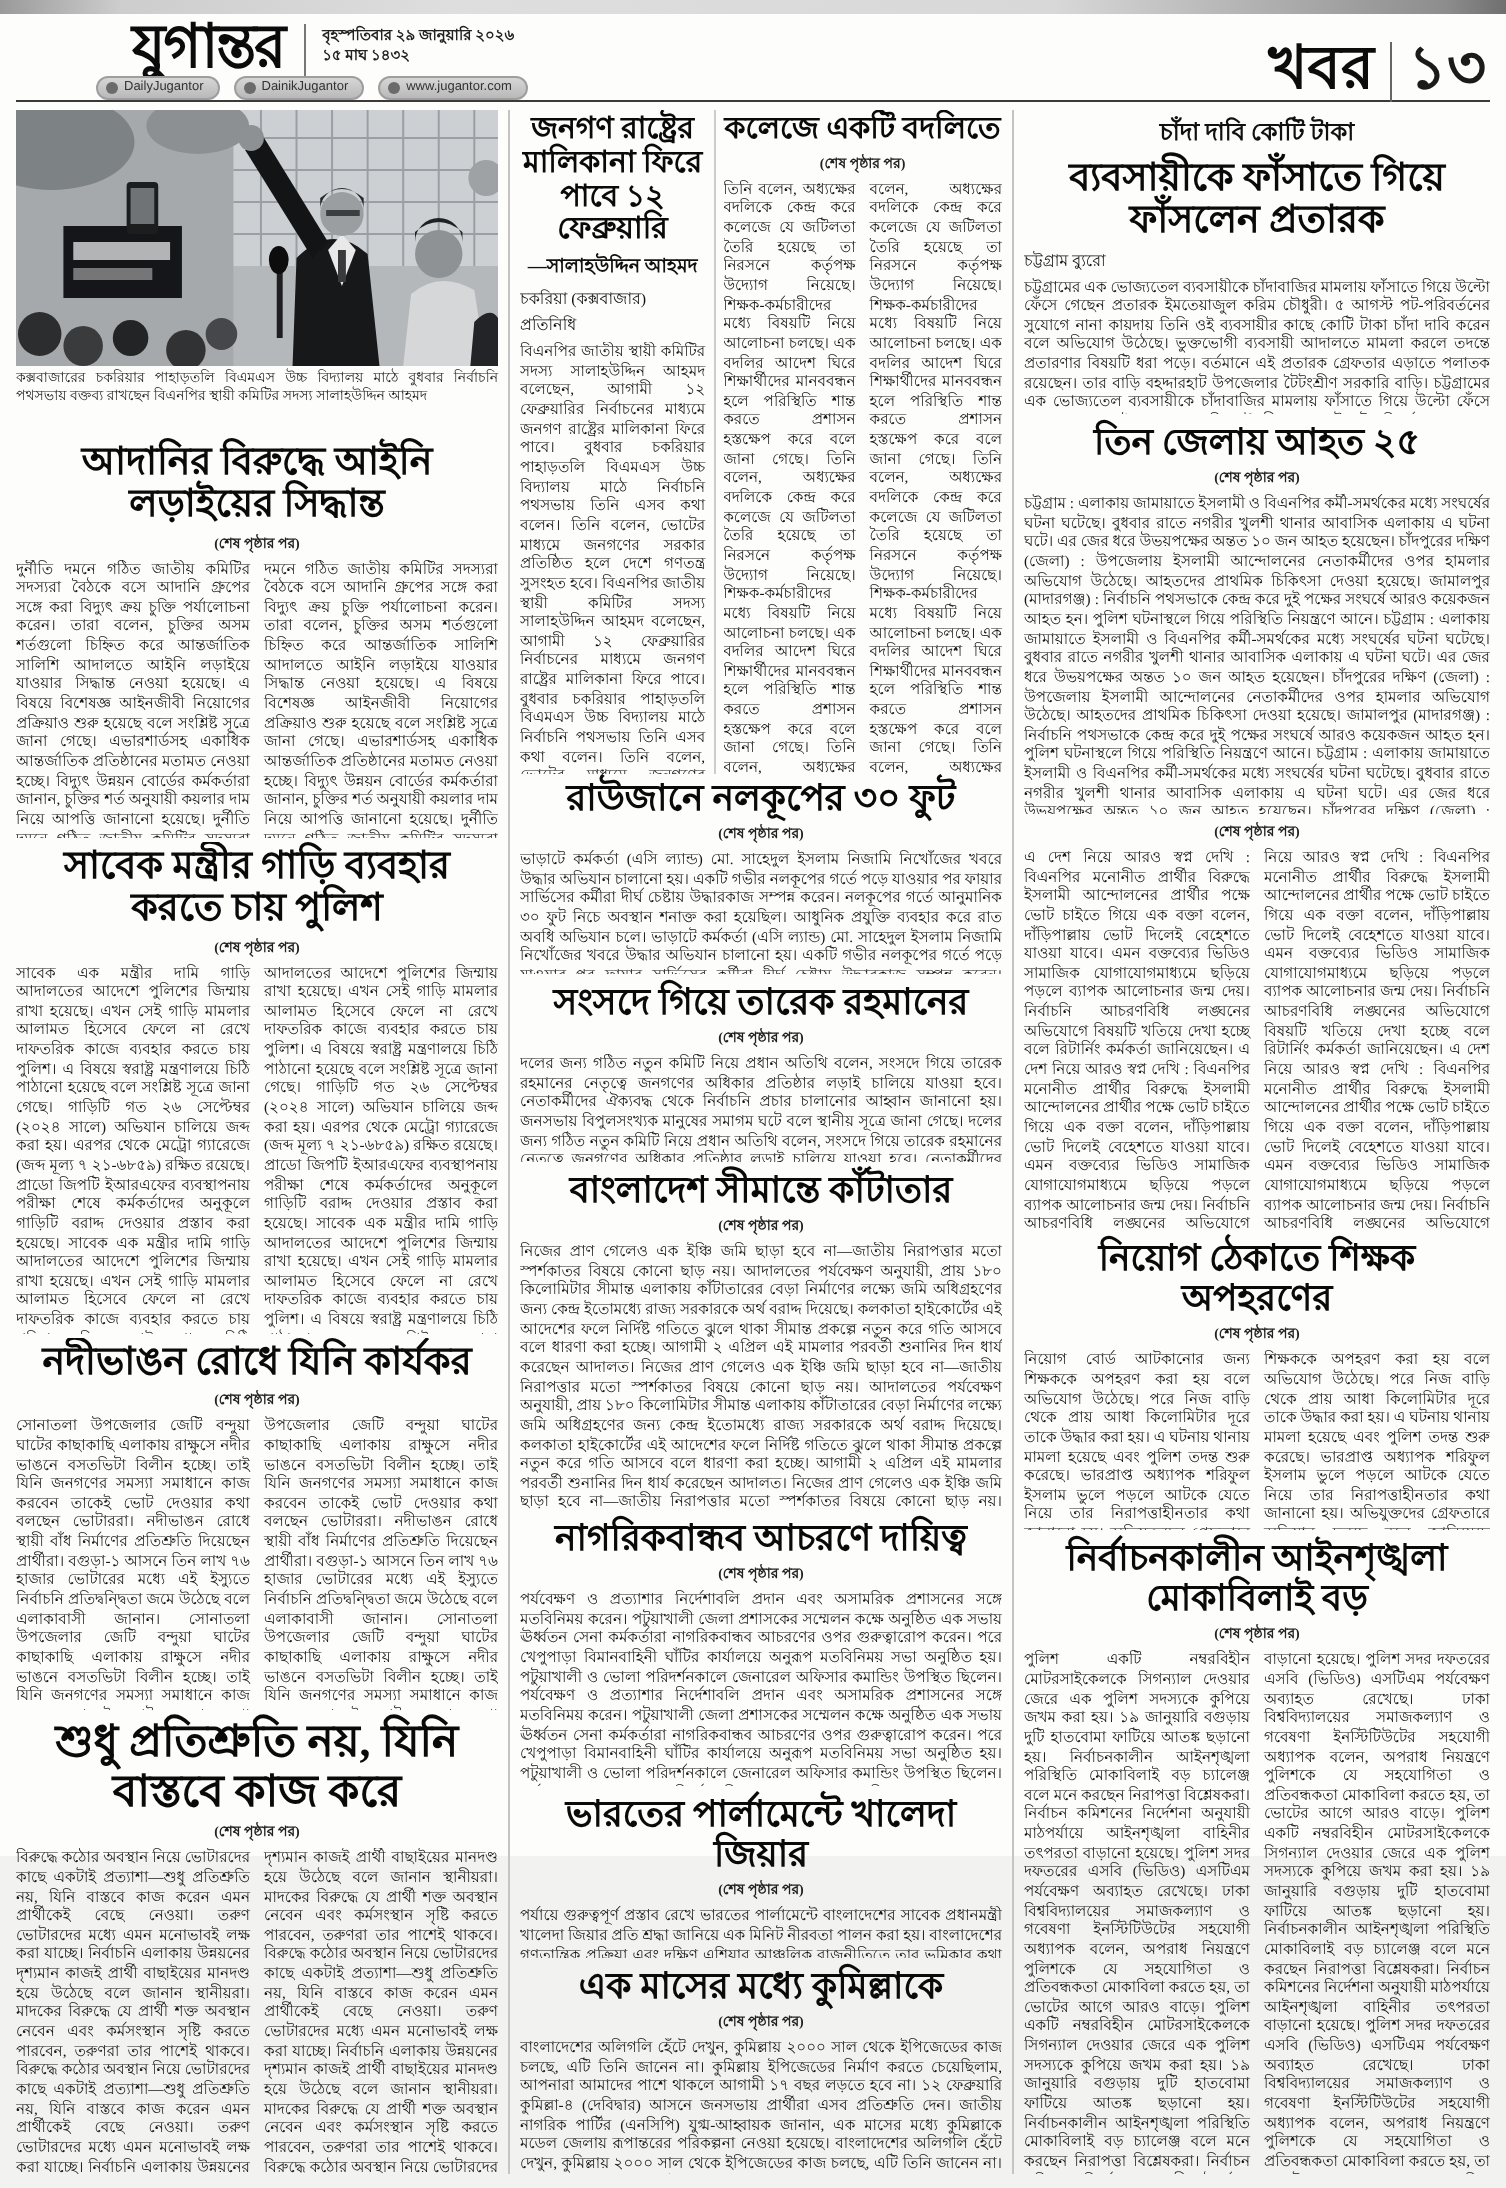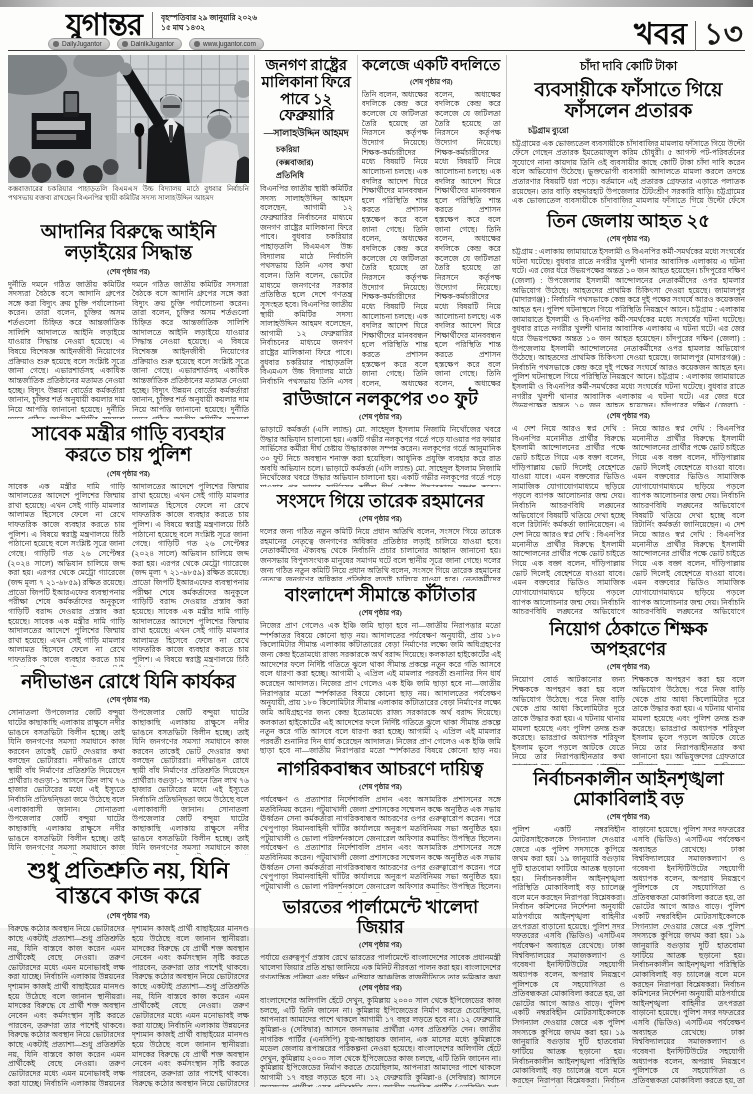--- a/index.html
+++ b/index.html
@@ -34,21 +34,21 @@
   .col-left  { width:246px; padding-right:5px; }
   .col-mid   { width:252px; border-left:1px solid #c4c4c4; padding:0 5px; }
   .col-right { width:239px; border-left:1px solid #c4c4c4; padding-left:5px; }
 
   article.story { display:flex; flex-direction:column; overflow:hidden; margin-bottom:2px; }
 
   .hl { text-align:center; font-weight:700; color:#0a0a0a; line-height:1.12; margin:2px 0 1px; }.s19{font-size:19px}.s18{font-size:18px}.s17{font-size:22px}
   .s15{font-size:15px}
   .kicker { text-align:center; font-weight:700; font-size:12px; margin-top:2px; }
   .cont { text-align:center; font-size:7px; font-weight:700; margin:1px 0 2px; color:#222; }
-  .byline { font-size:8px; font-weight:700; margin:1px 16px 2px; }
+  .byline { font-size:8px; font-weight:400; margin:1px 0 2px; }
   .attribution { text-align:center; font-size:9.5px; font-weight:700; margin:1px 0; }
   .body { font-size:7.6px; line-height:1.27; text-align:justify; color:#161616; flex:1; overflow:hidden; }
   .cols2 { column-count:2; column-gap:7px; }
 
   
   .photo-block { height:152px; margin-bottom:12px; }
   .photo-frame { width:100%; height:128px; background:#b9bcbf; overflow:hidden; }
   .photo-frame svg { display:block; width:100%; height:100%; }
   .caption { font-size:7px; line-height:1.3; text-align:justify; color:#1c1c1c; margin-top:2px; }
 
@@ -230,20 +230,21 @@
         <div class="body">পর্যবেক্ষণ ও প্রত্যাশার নির্দেশাবলি প্রদান এবং অসামরিক প্রশাসনের সঙ্গে মতবিনিময় করেন। পটুয়াখালী জেলা প্রশাসকের সম্মেলন কক্ষে অনুষ্ঠিত এক সভায় ঊর্ধ্বতন সেনা কর্মকর্তারা নাগরিকবান্ধব আচরণের ওপর গুরুত্বারোপ করেন। পরে খেপুপাড়া বিমানবাহিনী ঘাঁটির কার্যালয়ে অনুরূপ মতবিনিময় সভা অনুষ্ঠিত হয়। পটুয়াখালী ও ভোলা পরিদর্শনকালে জেনারেল অফিসার কমান্ডিং উপস্থিত ছিলেন। পর্যবেক্ষণ ও প্রত্যাশার নির্দেশাবলি প্রদান এবং অসামরিক প্রশাসনের সঙ্গে মতবিনিময় করেন। পটুয়াখালী জেলা প্রশাসকের সম্মেলন কক্ষে অনুষ্ঠিত এক সভায় ঊর্ধ্বতন সেনা কর্মকর্তারা নাগরিকবান্ধব আচরণের ওপর গুরুত্বারোপ করেন। পরে খেপুপাড়া বিমানবাহিনী ঘাঁটির কার্যালয়ে অনুরূপ মতবিনিময় সভা অনুষ্ঠিত হয়। পটুয়াখালী ও ভোলা পরিদর্শনকালে জেনারেল অফিসার কমান্ডিং উপস্থিত ছিলেন। পর্যবেক্ষণ ও প্রত্যাশার নির্দেশাবলি প্রদান এবং অসামরিক প্রশাসনের সঙ্গে মতবিনিময় করেন। পটুয়াখালী জেলা প্রশাসকের সম্মেলন কক্ষে অনুষ্ঠিত এক সভায় ঊর্ধ্বতন সেনা কর্মকর্তারা নাগরিকবান্ধব আচরণের ওপর গুরুত্বারোপ করেন। পরে খেপুপাড়া বিমানবাহিনী ঘাঁটির কার্যালয়ে অনুরূপ মতবিনিময় সভা অনুষ্ঠিত হয়। পটুয়াখালী ও ভোলা পরিদর্শনকালে জেনারেল অফিসার কমান্ডিং উপস্থিত ছিলেন। পর্যবেক্ষণ ও প্রত্যাশার নির্দেশাবলি প্রদান এবং অসামরিক প্রশাসনের সঙ্গে মতবিনিময় করেন। পটুয়াখালী জেলা প্রশাসকের সম্মেলন কক্ষে অনুষ্ঠিত এক সভায় ঊর্ধ্বতন সেনা কর্মকর্তারা নাগরিকবান্ধব আচরণের ওপর গুরুত্বারোপ করেন। পরে খেপুপাড়া বিমানবাহিনী ঘাঁটির কার্যালয়ে অনুরূপ মতবিনিময় সভা অনুষ্ঠিত হয়। পটুয়াখালী ও ভোলা পরিদর্শনকালে জেনারেল অফিসার কমান্ডিং উপস্থিত ছিলেন। পর্যবেক্ষণ ও প্রত্যাশার নির্দেশাবলি প্রদান এবং অসামরিক প্রশাসনের সঙ্গে মতবিনিময় করেন। পটুয়াখালী জেলা প্রশাসকের সম্মেলন কক্ষে অনুষ্ঠিত এক সভায় ঊর্ধ্বতন সেনা কর্মকর্তারা নাগরিকবান্ধব আচরণের ওপর গুরুত্বারোপ করেন। পরে খেপুপাড়া বিমানবাহিনী ঘাঁটির কার্যালয়ে অনুরূপ মতবিনিময় সভা অনুষ্ঠিত হয়। পটুয়াখালী ও ভোলা পরিদর্শনকালে জেনারেল অফিসার কমান্ডিং উপস্থিত ছিলেন। পর্যবেক্ষণ ও প্রত্যাশার নির্দেশাবলি প্রদান এবং অসামরিক প্রশাসনের সঙ্গে মতবিনিময় করেন। পটুয়াখালী জেলা প্রশাসকের সম্মেলন কক্ষে অনুষ্ঠিত এক সভায় ঊর্ধ্বতন সেনা কর্মকর্তারা নাগরিকবান্ধব আচরণের ওপর গুরুত্বারোপ করেন। পরে খেপুপাড়া বিমানবাহিনী ঘাঁটির কার্যালয়ে অনুরূপ মতবিনিময় সভা অনুষ্ঠিত হয়। পটুয়াখালী ও ভোলা পরিদর্শনকালে জেনারেল অফিসার কমান্ডিং উপস্থিত ছিলেন। পর্যবেক্ষণ ও প্রত্যাশার নির্দেশাবলি প্রদান এবং অসামরিক প্রশাসনের সঙ্গে মতবিনিময় করেন। পটুয়াখালী জেলা প্রশাসকের সম্মেলন কক্ষে অনুষ্ঠিত এক সভায় ঊর্ধ্বতন সেনা কর্মকর্তারা নাগরিকবান্ধব আচরণের ওপর গুরুত্বারোপ করেন। পরে খেপুপাড়া বিমানবাহিনী ঘাঁটির কার্যালয়ে অনুরূপ মতবিনিময় সভা অনুষ্ঠিত হয়। পটুয়াখালী ও ভোলা পরিদর্শনকালে জেনারেল অফিসার কমান্ডিং উপস্থিত ছিলেন। পর্যবেক্ষণ ও প্রত্যাশার নির্দেশাবলি প্রদান এবং অসামরিক প্রশাসনের সঙ্গে মতবিনিময় করেন। পটুয়াখালী জেলা প্রশাসকের সম্মেলন কক্ষে অনুষ্ঠিত এক সভায় ঊর্ধ্বতন সেনা কর্মকর্তারা নাগরিকবান্ধব আচরণের ওপর গুরুত্বারোপ করেন। পরে খেপুপাড়া বিমানবাহিনী ঘাঁটির কার্যালয়ে অনুরূপ মতবিনিময় সভা অনুষ্ঠিত হয়। পটুয়াখালী ও ভোলা পরিদর্শনকালে জেনারেল অফিসার কমান্ডিং উপস্থিত ছিলেন।</div>
       </article>
 
       <article class="story h-parl">
         <h2 class="hl s18">ভারতের পার্লামেন্টে খালেদা জিয়ার</h2>
         <div class="cont">(শেষ পৃষ্ঠার পর)</div>
         <div class="body">পর্যায়ে গুরুত্বপূর্ণ প্রস্তাব রেখে ভারতের পার্লামেন্টে বাংলাদেশের সাবেক প্রধানমন্ত্রী খালেদা জিয়ার প্রতি শ্রদ্ধা জানিয়ে এক মিনিট নীরবতা পালন করা হয়। বাংলাদেশের গণতান্ত্রিক প্রক্রিয়া এবং দক্ষিণ এশিয়ার আঞ্চলিক রাজনীতিতে তার ভূমিকার কথা স্মরণ করা হয় বলে জানা গেছে। পর্যায়ে গুরুত্বপূর্ণ প্রস্তাব রেখে ভারতের পার্লামেন্টে বাংলাদেশের সাবেক প্রধানমন্ত্রী খালেদা জিয়ার প্রতি শ্রদ্ধা জানিয়ে এক মিনিট নীরবতা পালন করা হয়। বাংলাদেশের গণতান্ত্রিক প্রক্রিয়া এবং দক্ষিণ এশিয়ার আঞ্চলিক রাজনীতিতে তার ভূমিকার কথা স্মরণ করা হয় বলে জানা গেছে। পর্যায়ে গুরুত্বপূর্ণ প্রস্তাব রেখে ভারতের পার্লামেন্টে বাংলাদেশের সাবেক প্রধানমন্ত্রী খালেদা জিয়ার প্রতি শ্রদ্ধা জানিয়ে এক মিনিট নীরবতা পালন করা হয়। বাংলাদেশের গণতান্ত্রিক প্রক্রিয়া এবং দক্ষিণ এশিয়ার আঞ্চলিক রাজনীতিতে তার ভূমিকার কথা স্মরণ করা হয় বলে জানা গেছে। পর্যায়ে গুরুত্বপূর্ণ প্রস্তাব রেখে ভারতের পার্লামেন্টে বাংলাদেশের সাবেক প্রধানমন্ত্রী খালেদা জিয়ার প্রতি শ্রদ্ধা জানিয়ে এক মিনিট নীরবতা পালন করা হয়। বাংলাদেশের গণতান্ত্রিক প্রক্রিয়া এবং দক্ষিণ এশিয়ার আঞ্চলিক রাজনীতিতে তার ভূমিকার কথা স্মরণ করা হয় বলে জানা গেছে। পর্যায়ে গুরুত্বপূর্ণ প্রস্তাব রেখে ভারতের পার্লামেন্টে বাংলাদেশের সাবেক প্রধানমন্ত্রী খালেদা জিয়ার প্রতি শ্রদ্ধা জানিয়ে এক মিনিট নীরবতা পালন করা হয়। বাংলাদেশের গণতান্ত্রিক প্রক্রিয়া এবং দক্ষিণ এশিয়ার আঞ্চলিক রাজনীতিতে তার ভূমিকার কথা স্মরণ করা হয় বলে জানা গেছে। পর্যায়ে গুরুত্বপূর্ণ প্রস্তাব রেখে ভারতের পার্লামেন্টে বাংলাদেশের সাবেক প্রধানমন্ত্রী খালেদা জিয়ার প্রতি শ্রদ্ধা জানিয়ে এক মিনিট নীরবতা পালন করা হয়। বাংলাদেশের গণতান্ত্রিক প্রক্রিয়া এবং দক্ষিণ এশিয়ার আঞ্চলিক রাজনীতিতে তার ভূমিকার কথা স্মরণ করা হয় বলে জানা গেছে। পর্যায়ে গুরুত্বপূর্ণ প্রস্তাব রেখে ভারতের পার্লামেন্টে বাংলাদেশের সাবেক প্রধানমন্ত্রী খালেদা জিয়ার প্রতি শ্রদ্ধা জানিয়ে এক মিনিট নীরবতা পালন করা হয়। বাংলাদেশের গণতান্ত্রিক প্রক্রিয়া এবং দক্ষিণ এশিয়ার আঞ্চলিক রাজনীতিতে তার ভূমিকার কথা স্মরণ করা হয় বলে জানা গেছে। পর্যায়ে গুরুত্বপূর্ণ প্রস্তাব রেখে ভারতের পার্লামেন্টে বাংলাদেশের সাবেক প্রধানমন্ত্রী খালেদা জিয়ার প্রতি শ্রদ্ধা জানিয়ে এক মিনিট নীরবতা পালন করা হয়। বাংলাদেশের গণতান্ত্রিক প্রক্রিয়া এবং দক্ষিণ এশিয়ার আঞ্চলিক রাজনীতিতে তার ভূমিকার কথা স্মরণ করা হয় বলে জানা গেছে। পর্যায়ে গুরুত্বপূর্ণ প্রস্তাব রেখে ভারতের পার্লামেন্টে বাংলাদেশের সাবেক প্রধানমন্ত্রী খালেদা জিয়ার প্রতি শ্রদ্ধা জানিয়ে এক মিনিট নীরবতা পালন করা হয়। বাংলাদেশের গণতান্ত্রিক প্রক্রিয়া এবং দক্ষিণ এশিয়ার আঞ্চলিক রাজনীতিতে তার ভূমিকার কথা স্মরণ করা হয় বলে জানা গেছে। পর্যায়ে গুরুত্বপূর্ণ প্রস্তাব রেখে ভারতের পার্লামেন্টে বাংলাদেশের সাবেক প্রধানমন্ত্রী খালেদা জিয়ার প্রতি শ্রদ্ধা জানিয়ে এক মিনিট নীরবতা পালন করা হয়। বাংলাদেশের গণতান্ত্রিক প্রক্রিয়া এবং দক্ষিণ এশিয়ার আঞ্চলিক রাজনীতিতে তার ভূমিকার কথা স্মরণ করা হয় বলে জানা গেছে।</div>
       </article>
 
       <article class="story h-comilla">
+        <h2 class="hl s18">এক মাসের মধ্যে কুমিল্লাকে</h2>
         <div class="cont">(শেষ পৃষ্ঠার পর)</div>
         <div class="body">বাংলাদেশের অলিগলি হেঁটে দেখুন, কুমিল্লায় ২০০০ সাল থেকে ইপিজেডের কাজ চলছে, এটি তিনি জানেন না। কুমিল্লায় ইপিজেডের নির্মাণ করতে চেয়েছিলাম, আপনারা আমাদের পাশে থাকলে আগামী ১৭ বছর লড়তে হবে না। ১২ ফেব্রুয়ারি কুমিল্লা-৪ (দেবিদ্বার) আসনে জনসভায় প্রার্থীরা এসব প্রতিশ্রুতি দেন। জাতীয় নাগরিক পার্টির (এনসিপি) যুগ্ম-আহ্বায়ক জানান, এক মাসের মধ্যে কুমিল্লাকে মডেল জেলায় রূপান্তরের পরিকল্পনা নেওয়া হয়েছে। বাংলাদেশের অলিগলি হেঁটে দেখুন, কুমিল্লায় ২০০০ সাল থেকে ইপিজেডের কাজ চলছে, এটি তিনি জানেন না। কুমিল্লায় ইপিজেডের নির্মাণ করতে চেয়েছিলাম, আপনারা আমাদের পাশে থাকলে আগামী ১৭ বছর লড়তে হবে না। ১২ ফেব্রুয়ারি কুমিল্লা-৪ (দেবিদ্বার) আসনে জনসভায় প্রার্থীরা এসব প্রতিশ্রুতি দেন। জাতীয় নাগরিক পার্টির (এনসিপি) যুগ্ম-আহ্বায়ক জানান, এক মাসের মধ্যে কুমিল্লাকে মডেল জেলায় রূপান্তরের পরিকল্পনা নেওয়া হয়েছে। বাংলাদেশের অলিগলি হেঁটে দেখুন, কুমিল্লায় ২০০০ সাল থেকে ইপিজেডের কাজ চলছে, এটি তিনি জানেন না। কুমিল্লায় ইপিজেডের নির্মাণ করতে চেয়েছিলাম, আপনারা আমাদের পাশে থাকলে আগামী ১৭ বছর লড়তে হবে না। ১২ ফেব্রুয়ারি কুমিল্লা-৪ (দেবিদ্বার) আসনে জনসভায় প্রার্থীরা এসব প্রতিশ্রুতি দেন। জাতীয় নাগরিক পার্টির (এনসিপি) যুগ্ম-আহ্বায়ক জানান, এক মাসের মধ্যে কুমিল্লাকে মডেল জেলায় রূপান্তরের পরিকল্পনা নেওয়া হয়েছে। বাংলাদেশের অলিগলি হেঁটে দেখুন, কুমিল্লায় ২০০০ সাল থেকে ইপিজেডের কাজ চলছে, এটি তিনি জানেন না। কুমিল্লায় ইপিজেডের নির্মাণ করতে চেয়েছিলাম, আপনারা আমাদের পাশে থাকলে আগামী ১৭ বছর লড়তে হবে না। ১২ ফেব্রুয়ারি কুমিল্লা-৪ (দেবিদ্বার) আসনে জনসভায় প্রার্থীরা এসব প্রতিশ্রুতি দেন। জাতীয় নাগরিক পার্টির (এনসিপি) যুগ্ম-আহ্বায়ক জানান, এক মাসের মধ্যে কুমিল্লাকে মডেল জেলায় রূপান্তরের পরিকল্পনা নেওয়া হয়েছে। বাংলাদেশের অলিগলি হেঁটে দেখুন, কুমিল্লায় ২০০০ সাল থেকে ইপিজেডের কাজ চলছে, এটি তিনি জানেন না। কুমিল্লায় ইপিজেডের নির্মাণ করতে চেয়েছিলাম, আপনারা আমাদের পাশে থাকলে আগামী ১৭ বছর লড়তে হবে না। ১২ ফেব্রুয়ারি কুমিল্লা-৪ (দেবিদ্বার) আসনে জনসভায় প্রার্থীরা এসব প্রতিশ্রুতি দেন। জাতীয় নাগরিক পার্টির (এনসিপি) যুগ্ম-আহ্বায়ক জানান, এক মাসের মধ্যে কুমিল্লাকে মডেল জেলায় রূপান্তরের পরিকল্পনা নেওয়া হয়েছে। বাংলাদেশের অলিগলি হেঁটে দেখুন, কুমিল্লায় ২০০০ সাল থেকে ইপিজেডের কাজ চলছে, এটি তিনি জানেন না। কুমিল্লায় ইপিজেডের নির্মাণ করতে চেয়েছিলাম, আপনারা আমাদের পাশে থাকলে আগামী ১৭ বছর লড়তে হবে না। ১২ ফেব্রুয়ারি কুমিল্লা-৪ (দেবিদ্বার) আসনে জনসভায় প্রার্থীরা এসব প্রতিশ্রুতি দেন। জাতীয় নাগরিক পার্টির (এনসিপি) যুগ্ম-আহ্বায়ক জানান, এক মাসের মধ্যে কুমিল্লাকে মডেল জেলায় রূপান্তরের পরিকল্পনা নেওয়া হয়েছে। বাংলাদেশের অলিগলি হেঁটে দেখুন, কুমিল্লায় ২০০০ সাল থেকে ইপিজেডের কাজ চলছে, এটি তিনি জানেন না। কুমিল্লায় ইপিজেডের নির্মাণ করতে চেয়েছিলাম, আপনারা আমাদের পাশে থাকলে আগামী ১৭ বছর লড়তে হবে না। ১২ ফেব্রুয়ারি কুমিল্লা-৪ (দেবিদ্বার) আসনে জনসভায় প্রার্থীরা এসব প্রতিশ্রুতি দেন। জাতীয় নাগরিক পার্টির (এনসিপি) যুগ্ম-আহ্বায়ক জানান, এক মাসের মধ্যে কুমিল্লাকে মডেল জেলায় রূপান্তরের পরিকল্পনা নেওয়া হয়েছে।</div>
       </article>
 
     </section>
 
     <section class="col col-right">
 
       <article class="story h-protarok">
         <div class="kicker">চাঁদা দাবি কোটি টাকা</div>

